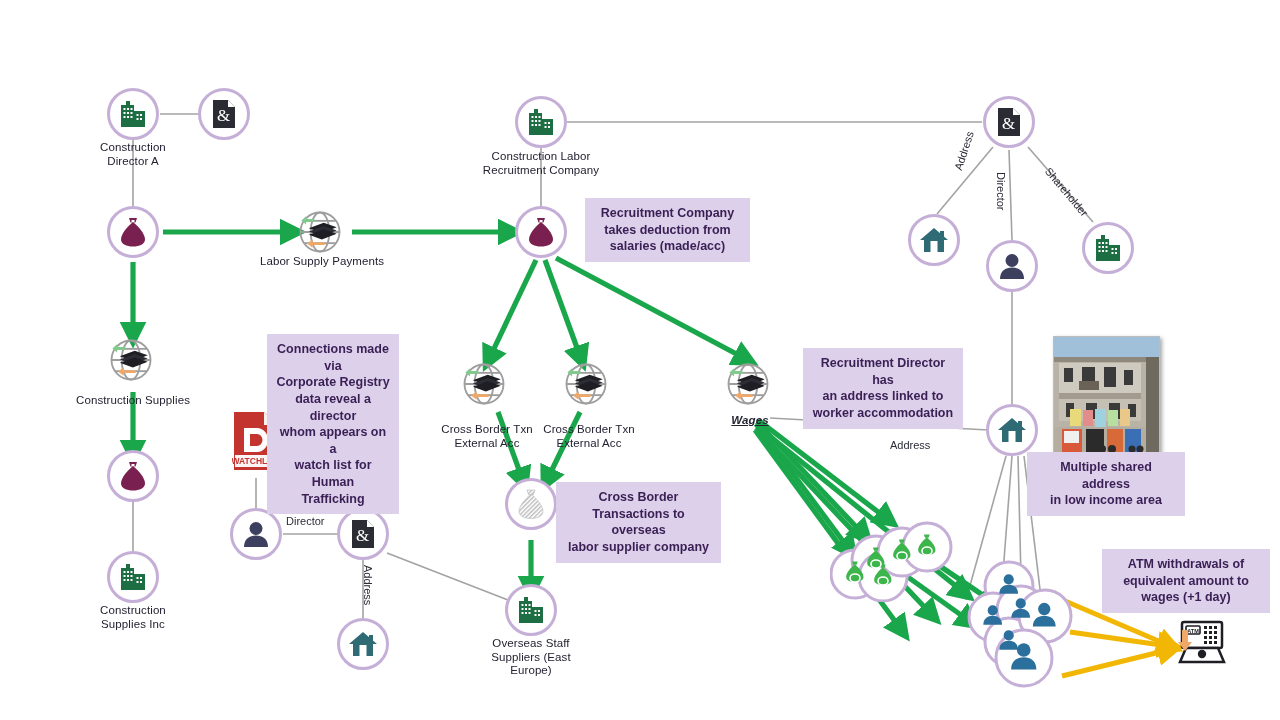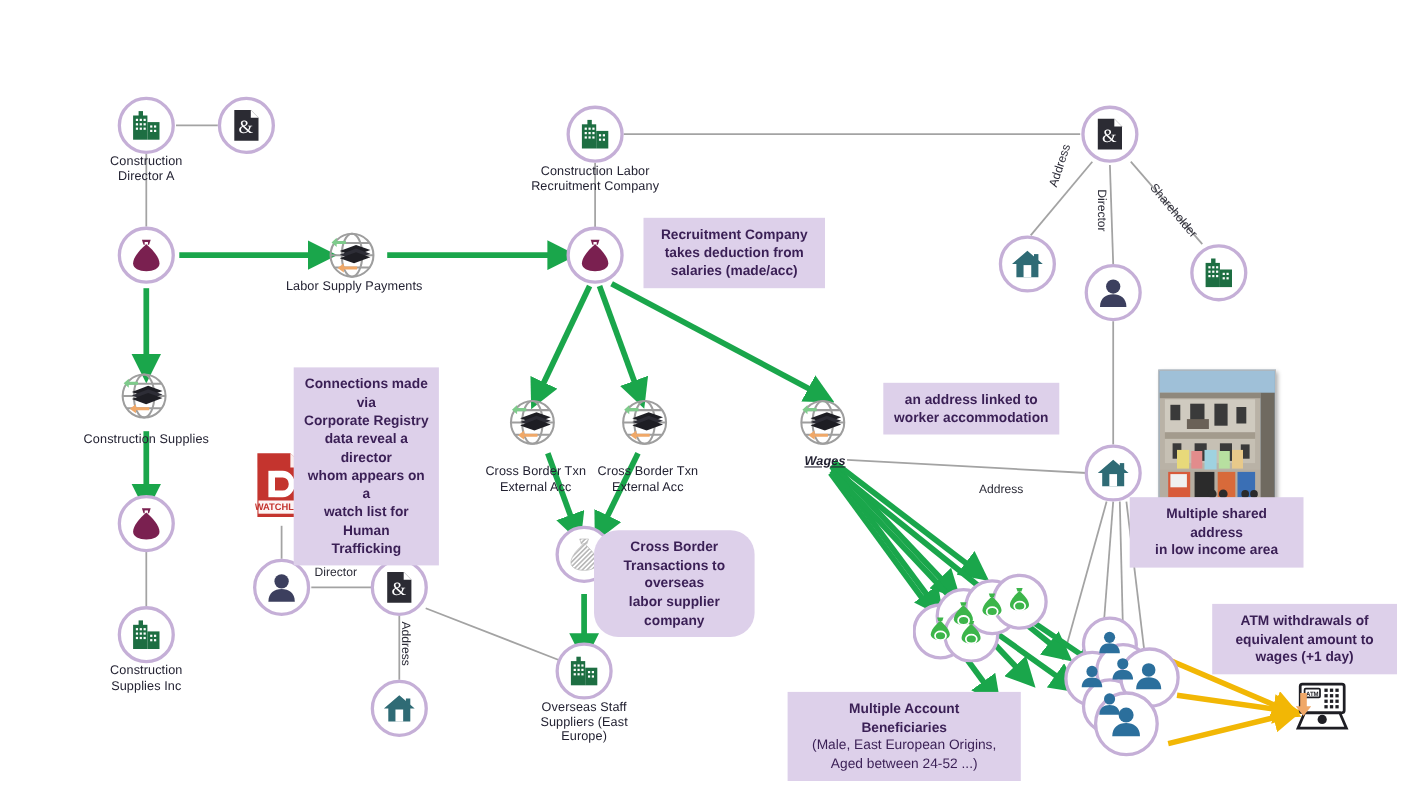--- a/index.html
+++ b/index.html
@@ -615,42 +615,37 @@
 
   <div class="callout" style="left:267px;top:334px;width:132px;">
     <div>Connections made via</div>
     <div>Corporate Registry</div>
     <div>data reveal a director</div>
     <div>whom appears on a</div>
     <div>watch list for Human</div>
     <div>Trafficking</div>
   </div>
 
-  <div class="callout" style="left:540px;top:482px;width:146px;border-radius:22px;">
+  <div class="callout" style="left:556px;top:482px;width:165px;">
     <div>Cross Border</div>
     <div>Transactions  to overseas</div>
     <div>labor supplier company</div>
   </div>
 
   <div class="callout" style="left:803px;top:348px;width:160px;">
+    <div>Recruitment Director has</div>
     <div>an address linked to</div>
     <div>worker accommodation</div>
   </div>
 
   <div class="callout" style="left:1027px;top:452px;width:158px;text-align:center;">
     <div>Multiple shared address</div>
     <div>in low income area</div>
   </div>
 
-  <div class="callout" style="left:716px;top:629px;width:212px;">
-    <div>Multiple Account</div>
-    <div>Beneficiaries</div>
-    <div class="sub2">(Male, East European Origins,</div>
-    <div class="sub2">Aged  between  24-52 ...)</div>
-  </div>
 
   <div class="callout" style="left:1102px;top:549px;width:168px;">
     <div>ATM withdrawals of</div>
     <div>equivalent amount to</div>
     <div>wages (+1 day)</div>
   </div>
 
 </div>
 
 </body></html>

